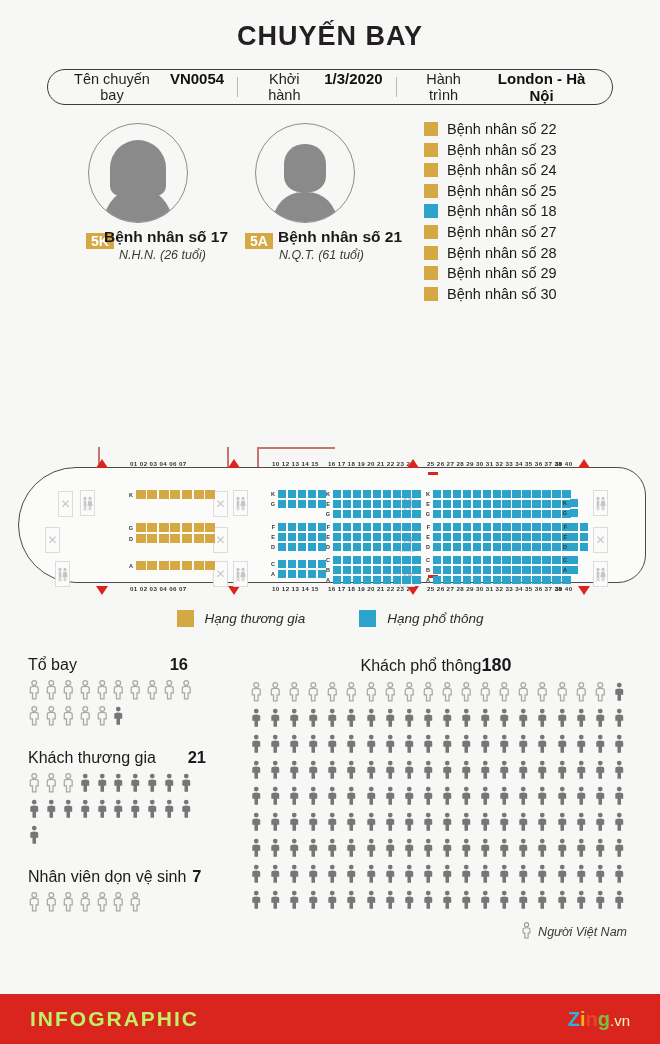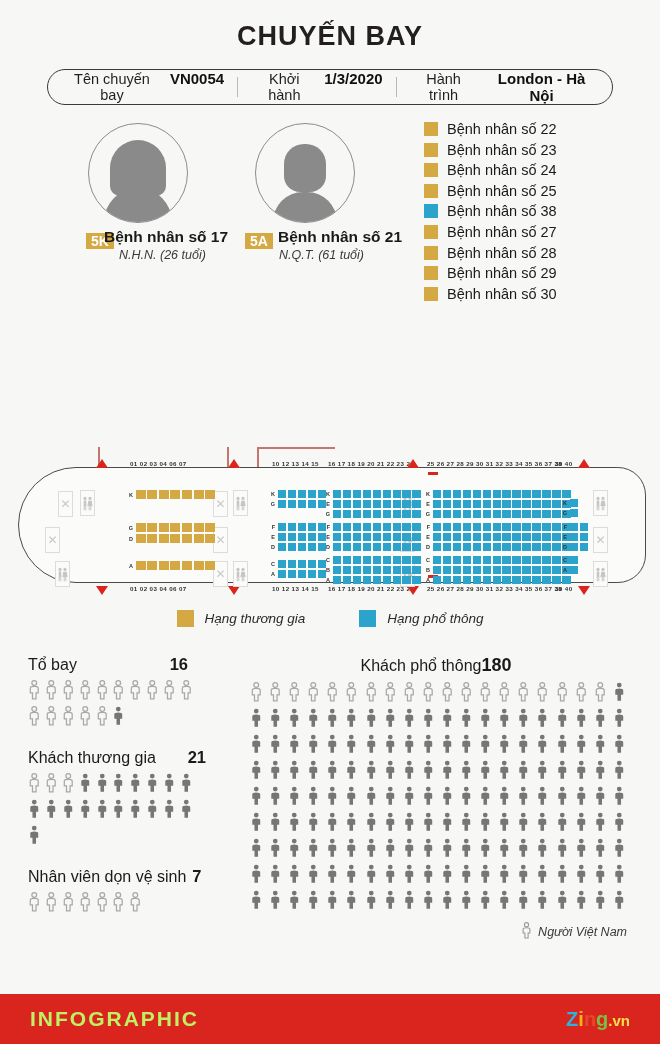--- a/index.html
+++ b/index.html
@@ -143,21 +143,21 @@
   
   .footer {
     position: absolute; bottom: 0; left: 0; width: 660px; height: 50px;
     background: #d9251d; display: flex; align-items: center;
     justify-content: space-between; padding: 0 30px;
   }
   .foot-tx { color: #bef264; font-weight: 800; font-size: 21px; letter-spacing: 2px; }
   .zing { font-size: 20px; font-weight: 800; }
   .zing .z { color:#2bb3e0; } .zing .i { color:#f2b417; }
   .zing .n { color:#e8462c; } .zing .g { color:#7ac143; }
-  .zing .vn { color: #fde047; font-size: 15px; font-weight: 700; margin-top: 48px; }
+  .zing .vn { color: #fef9c3; font-size: 15px; font-weight: 400; margin-top: 48px; }
 </style>
 </head>
 <body>
 
 <div class="page">
 
   <div class="header">
     <div class="kicker">CHUYẾN BAY</div>
     <div class="flightbar" id="flightbar">
         <div class="fb-seg">
@@ -213,21 +213,21 @@
         <div class="leg-item">
           <span class="leg-sw" style="background: rgb(212, 168, 67);"></span>
           <span class="leg-tx">Bệnh nhân số 24</span>
         </div>
         <div class="leg-item">
           <span class="leg-sw" style="background: rgb(212, 168, 67);"></span>
           <span class="leg-tx">Bệnh nhân số 25</span>
         </div>
         <div class="leg-item">
           <span class="leg-sw" style="background: rgb(43, 163, 203);"></span>
-          <span class="leg-tx">Bệnh nhân số 38</span>
+          <span class="leg-tx">Bệnh nhân số 18</span>
         </div>
         <div class="leg-item">
           <span class="leg-sw" style="background: rgb(212, 168, 67);"></span>
           <span class="leg-tx">Bệnh nhân số 27</span>
         </div>
         <div class="leg-item">
           <span class="leg-sw" style="background: rgb(212, 168, 67);"></span>
           <span class="leg-tx">Bệnh nhân số 28</span>
         </div>
         <div class="leg-item">

